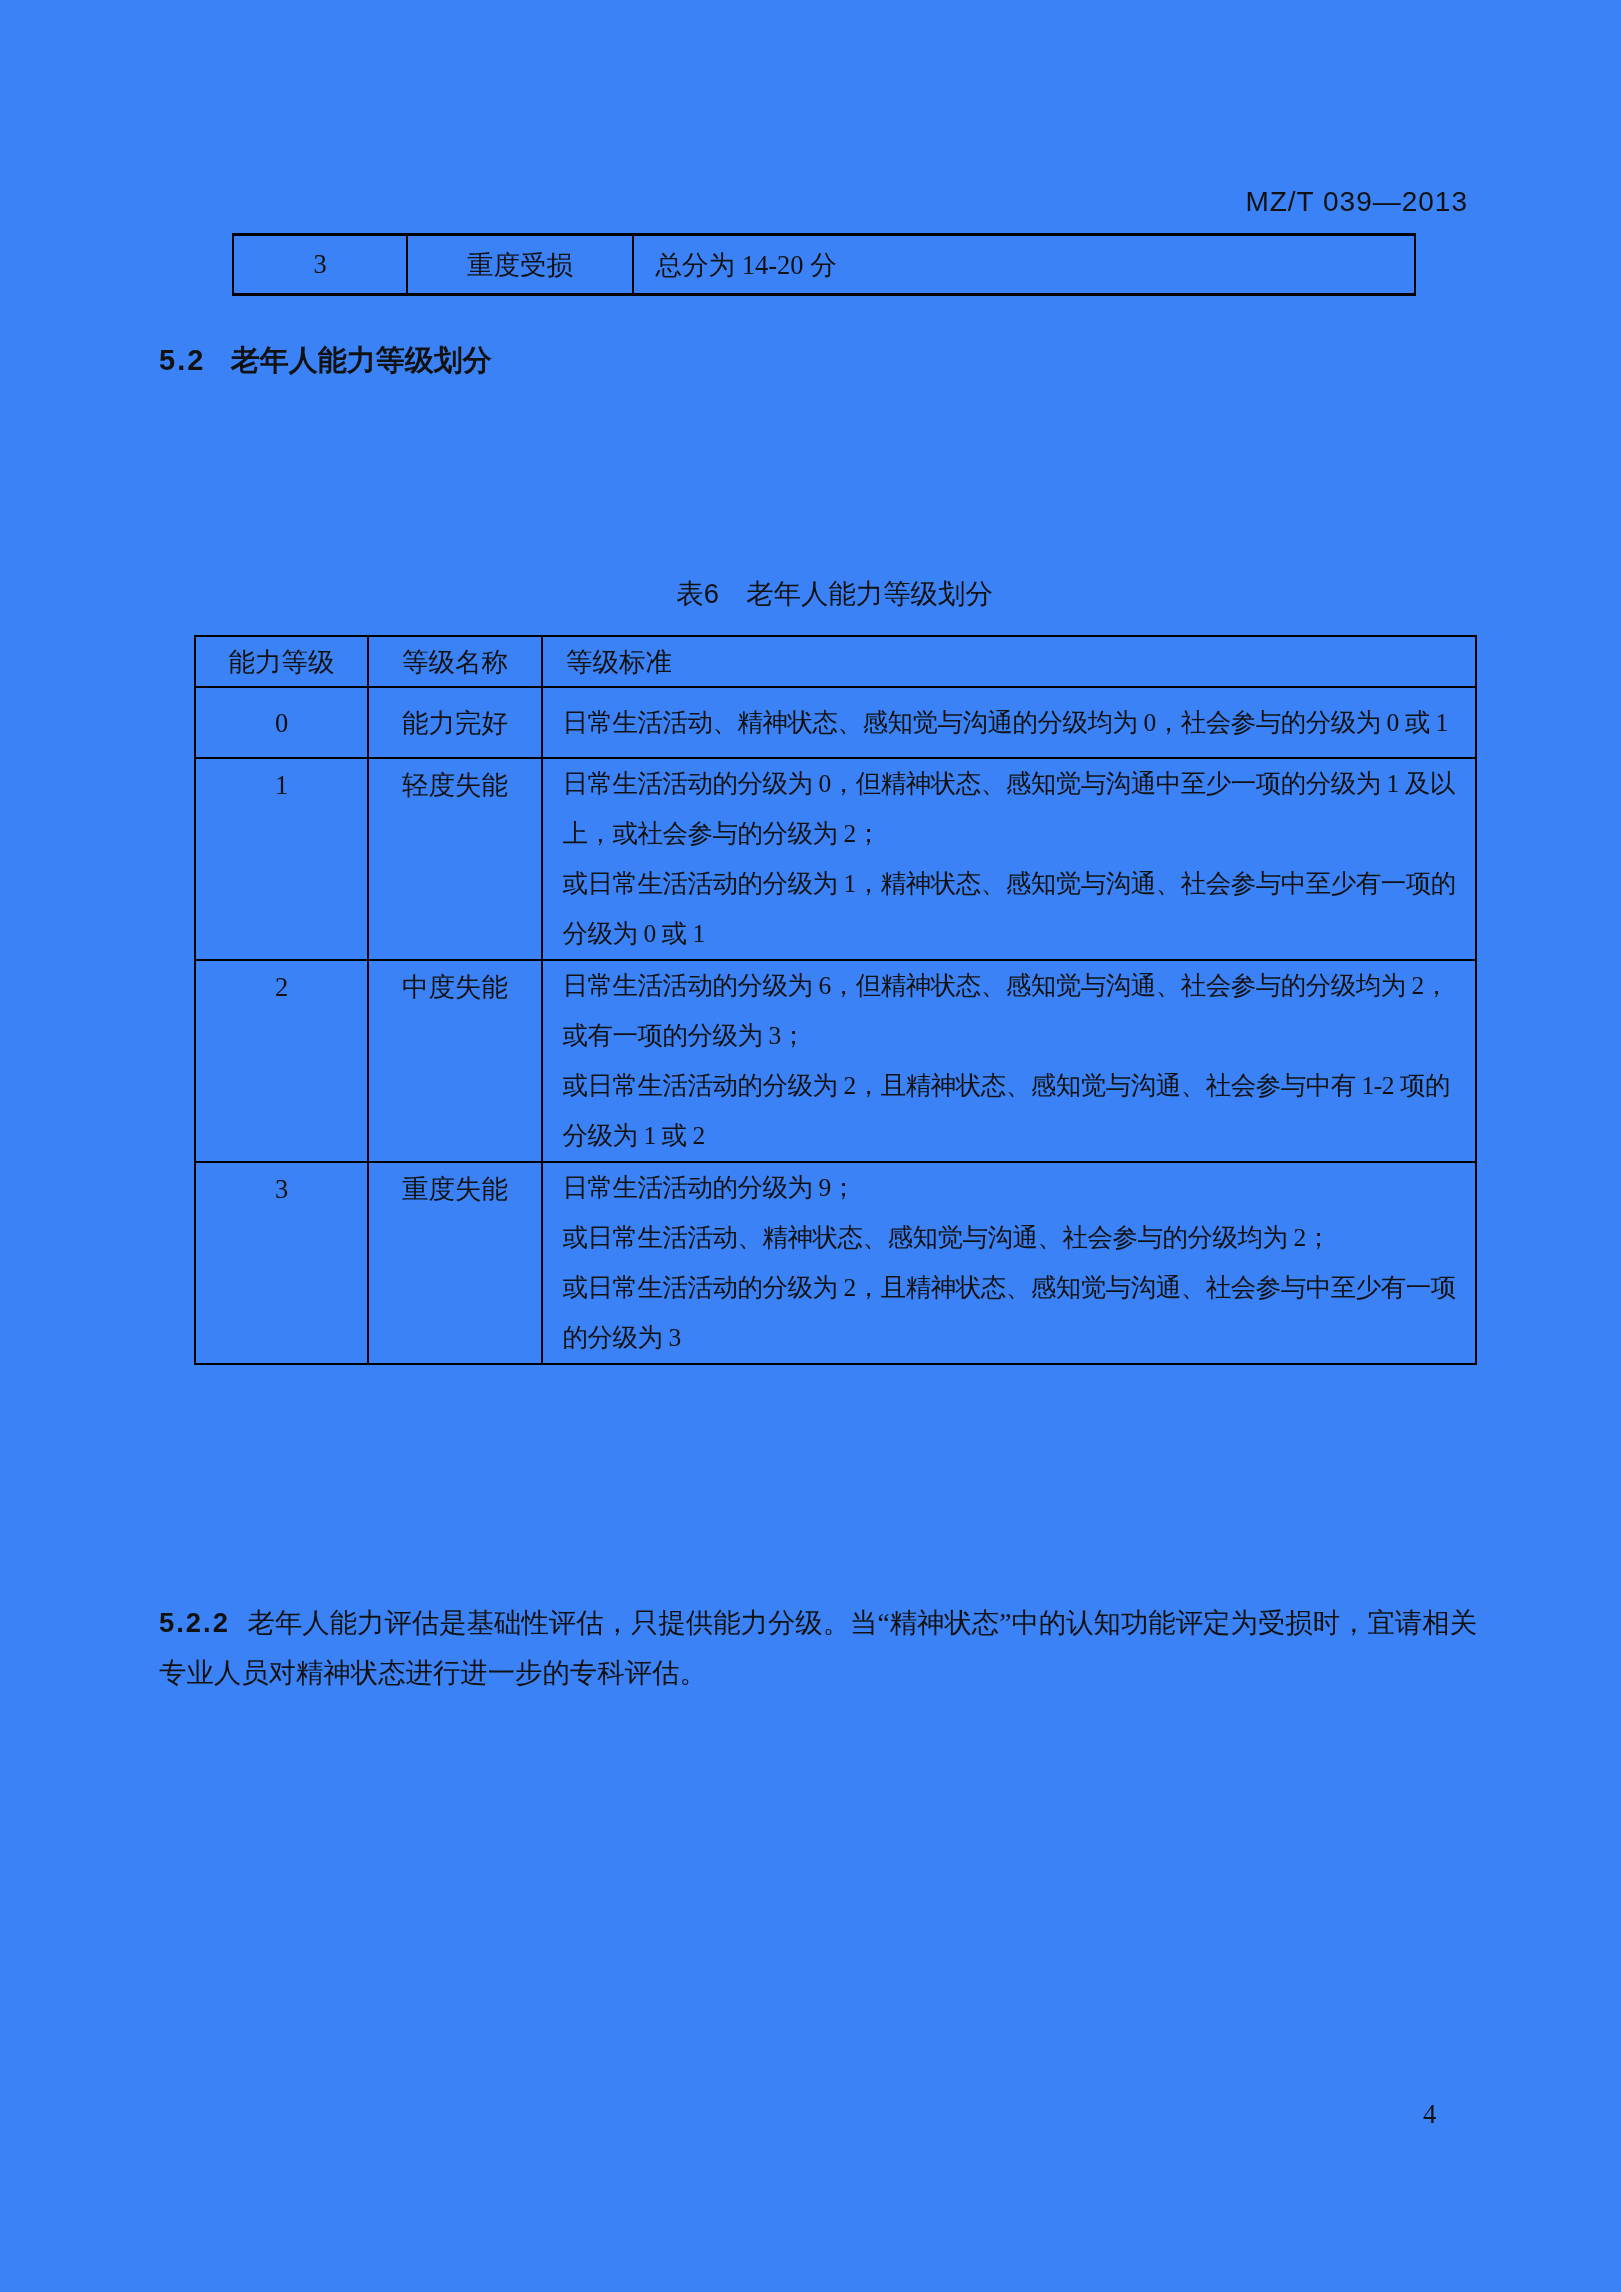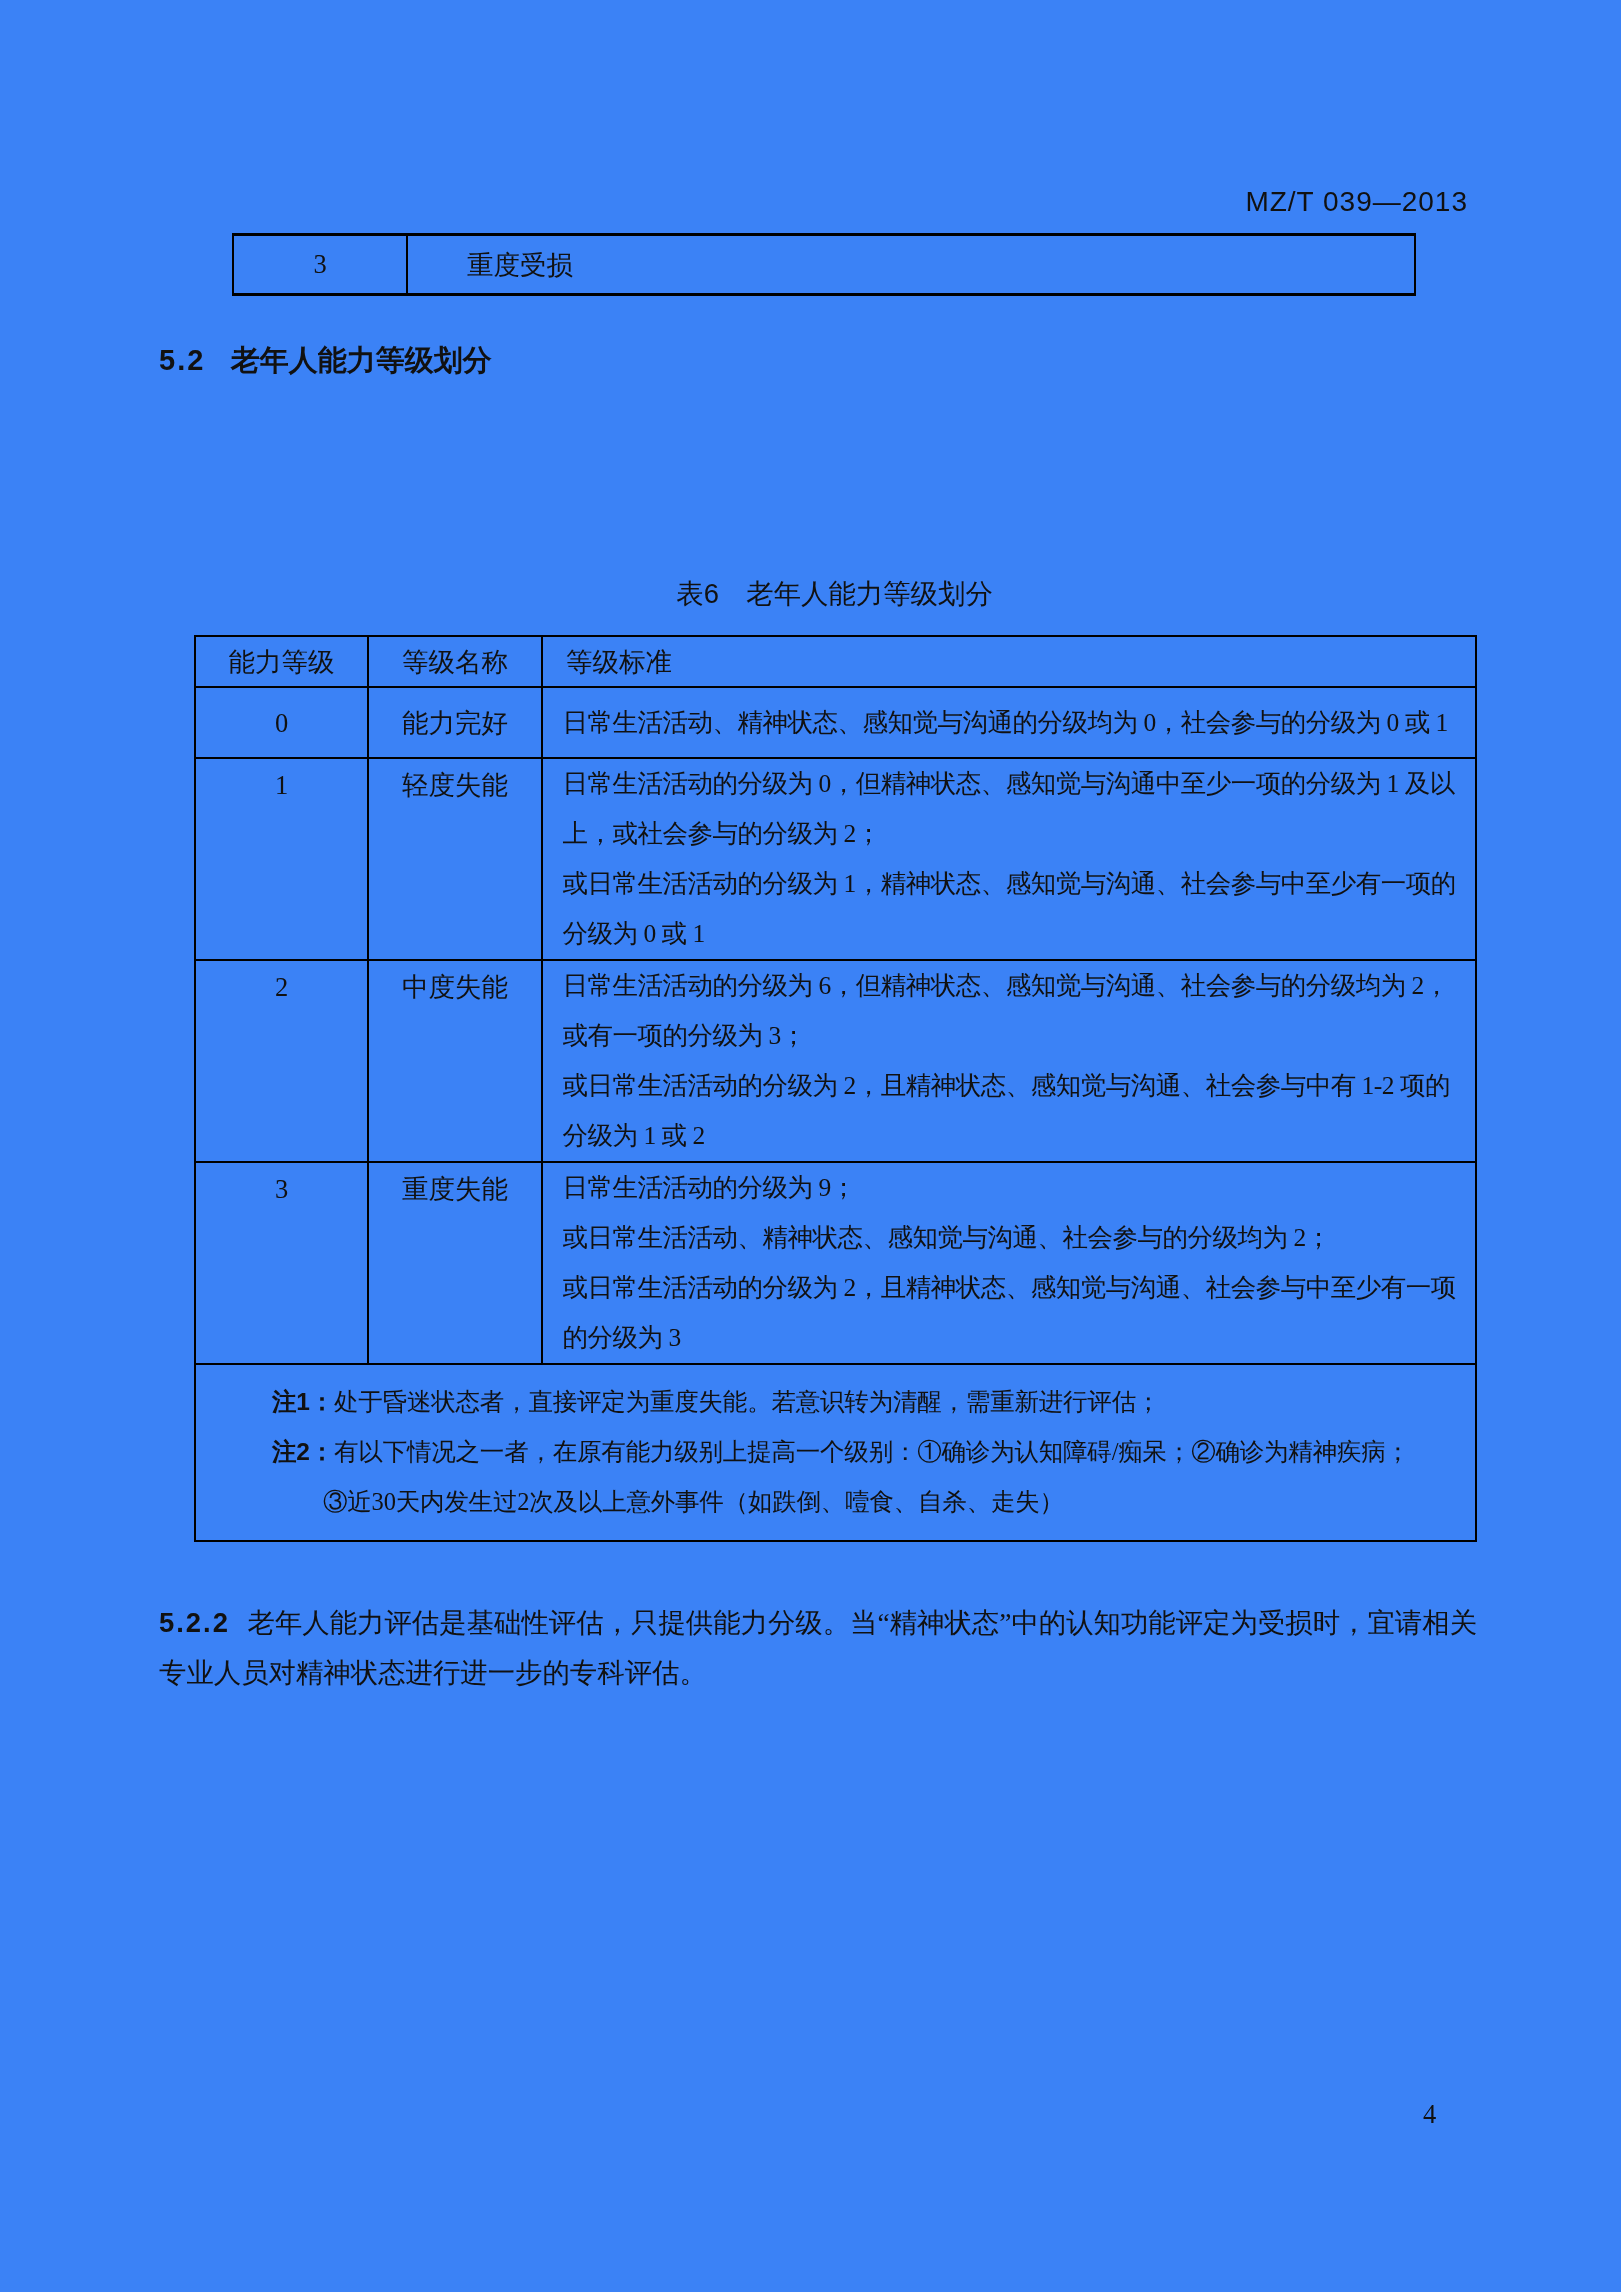--- a/index.html
+++ b/index.html
@@ -157,20 +157,21 @@
 </head>
 <body>
 
 <div class="page">
 
   <div class="header-ref">MZ/T 039—2013</div>
 
   <div class="top-table">
     <div class="cell c1">3</div>
     <div class="cell c2">重度受损</div>
+    <div class="cell c3">总分为 14-20 分</div>
   </div>
 
   <div class="h52">
     <span class="num">5.2</span><span>老年人能力等级划分</span>
   </div>
 
 
   <div class="caption">
     <span class="cap-prefix">表6</span><span>老年人能力等级划分</span>
   </div>
@@ -212,33 +213,20 @@
     </tr>
     <tr class="row-r3">
       <td class="grade">3</td>
       <td class="gname">重度失能</td>
       <td class="crit">
         <p>日常生活活动的分级为 9；</p>
         <p>或日常生活活动、精神状态、感知觉与沟通、社会参与的分级均为 2；</p>
         <p>或日常生活活动的分级为 2，且精神状态、感知觉与沟通、社会参与中至少有一项的分级为 3</p>
       </td>
     </tr>
-    <tr>
-      <td class="notes" colspan="3">
-        <div class="note-line">
-          <span class="note-label">注1：</span><span>处于昏迷状态者，直接评定为重度失能。若意识转为清醒，需重新进行评估；</span>
-        </div>
-        <div class="note-line">
-          <span class="note-label">注2：</span><span>有以下情况之一者，在原有能力级别上提高一个级别：①确诊为认知障碍/痴呆；②确诊为精神疾病；</span>
-        </div>
-        <div class="note-line note-cont">
-          <span>③近30天内发生过2次及以上意外事件（如跌倒、噎食、自杀、走失）</span>
-        </div>
-      </td>
-    </tr>
   </tbody>
     </table>
 
   <div class="para p522">
     <span class="clause-num">5.2.2</span><span>老年人能力评估是基础性评估，只提供能力分级。当“精神状态”中的认知功能评定为受损时，宜请相关专业人员对精神状态进行进一步的专科评估。</span>
   </div>
 
   <div class="page-num">4</div>
 
 </div>

